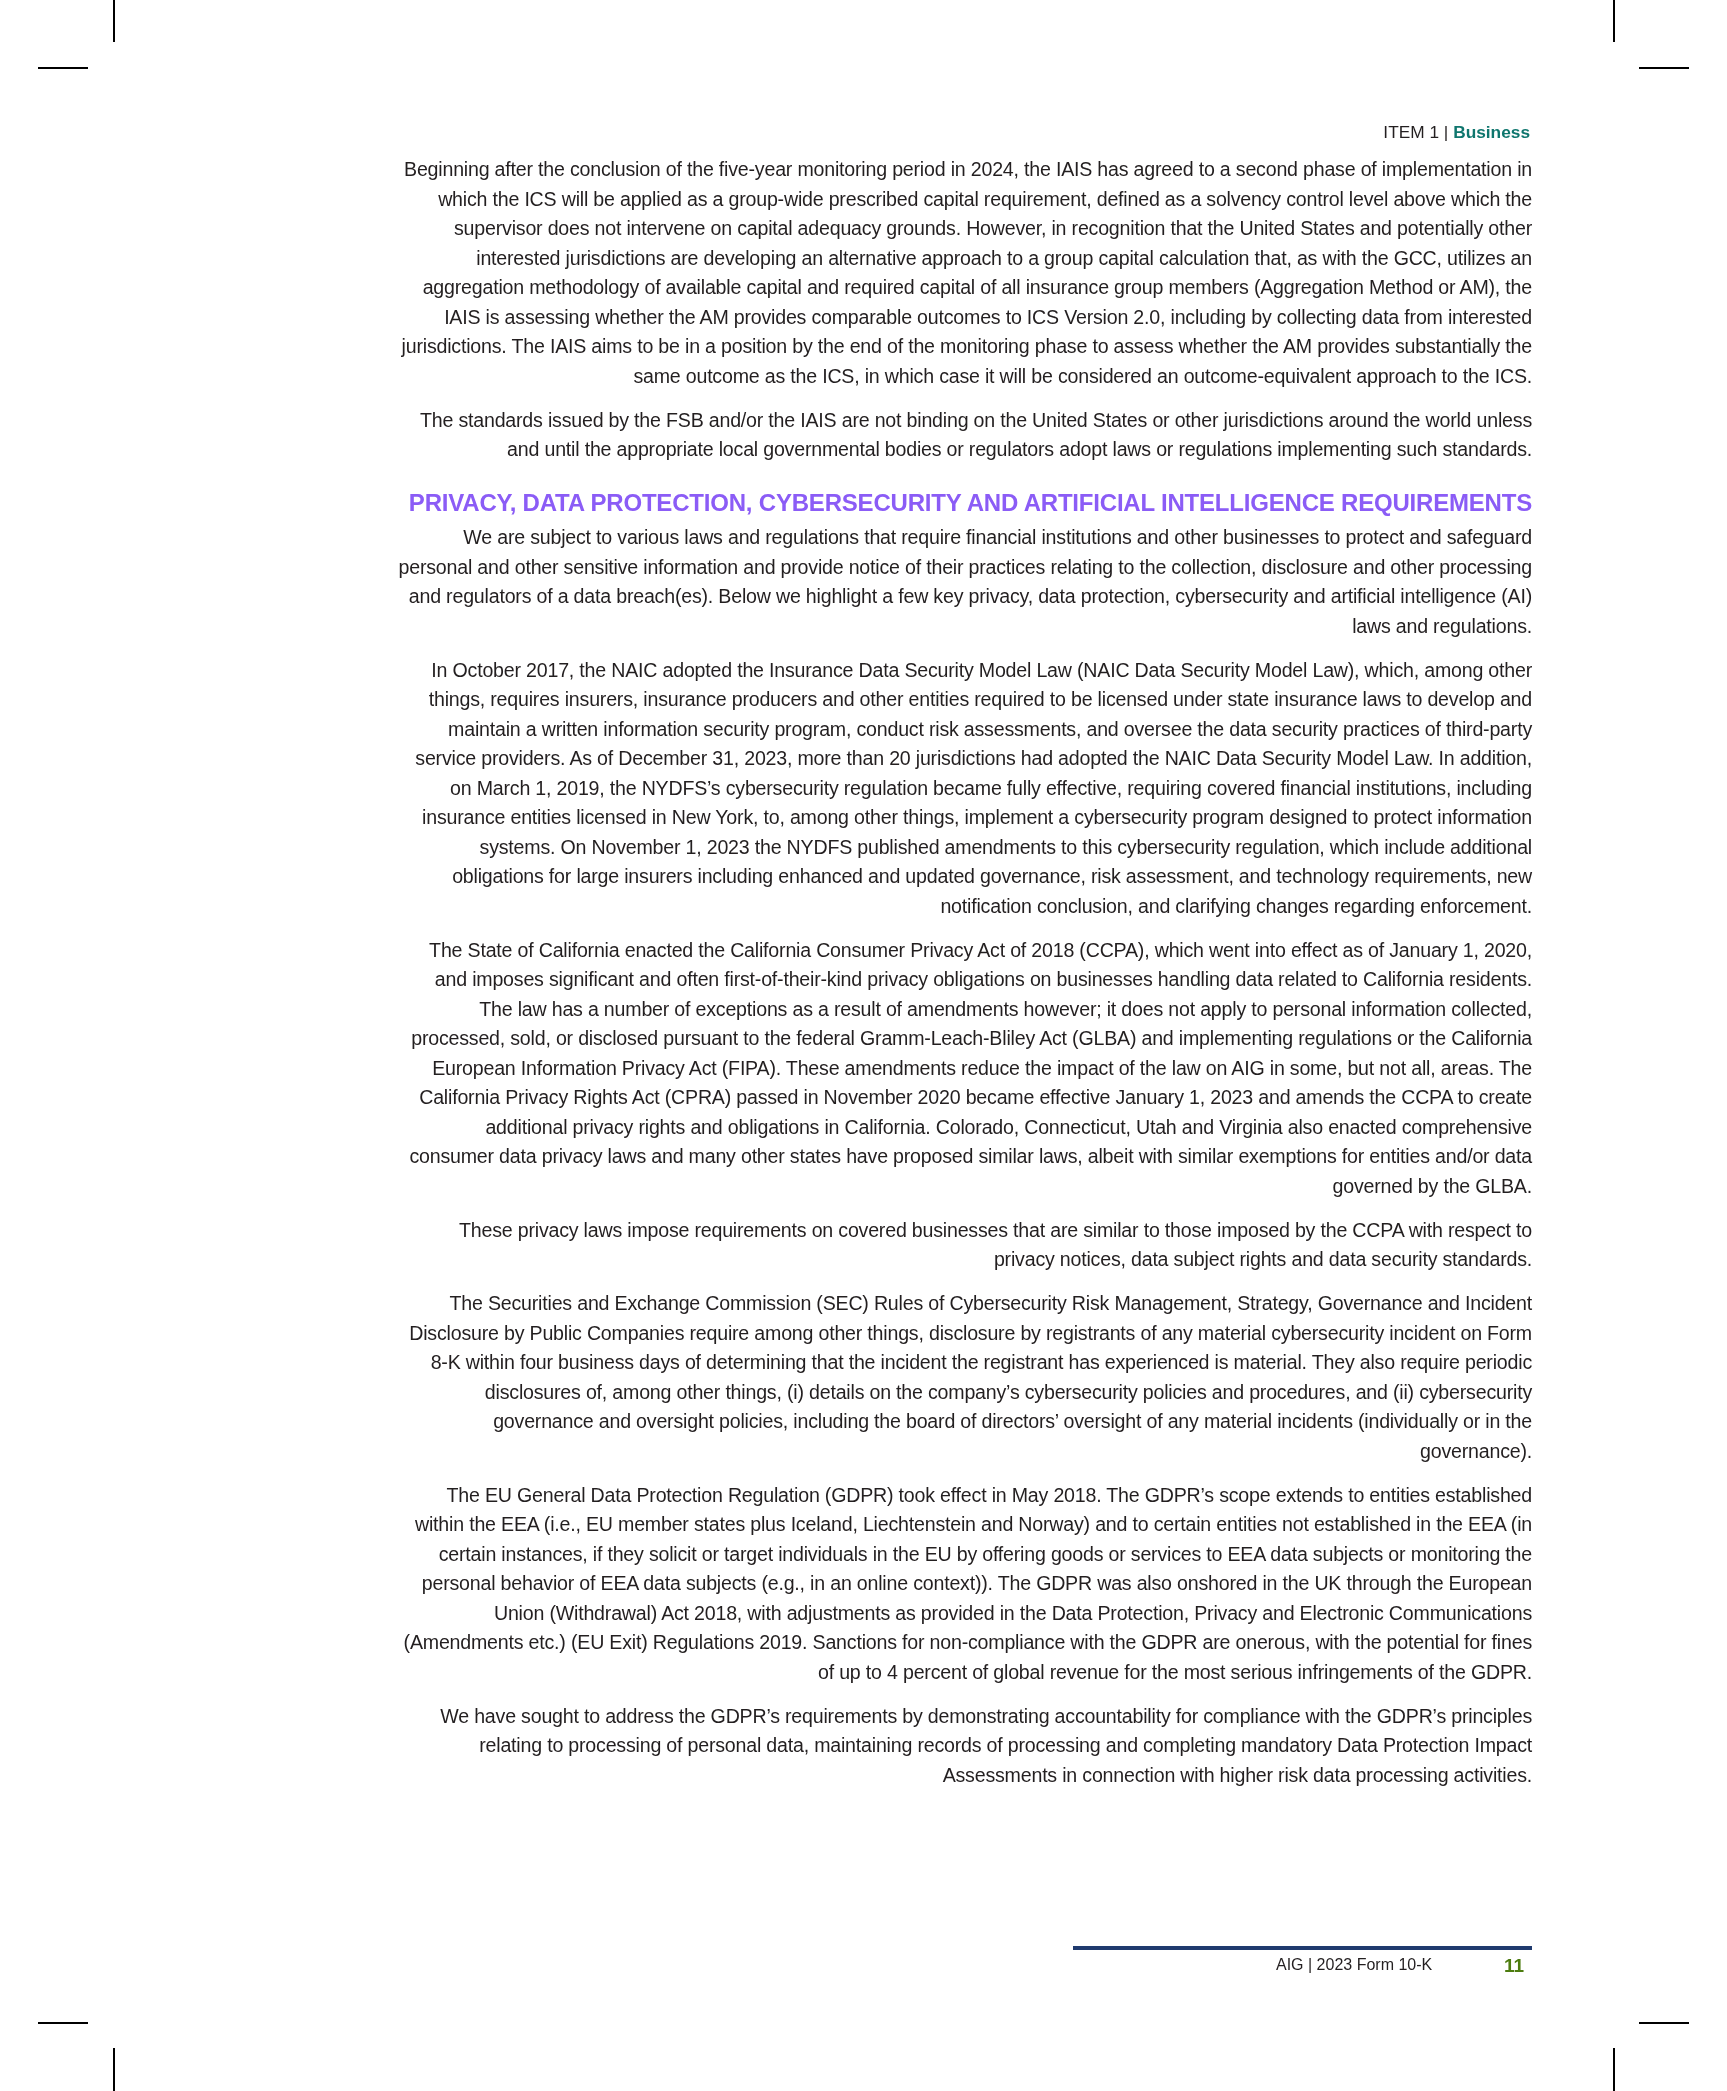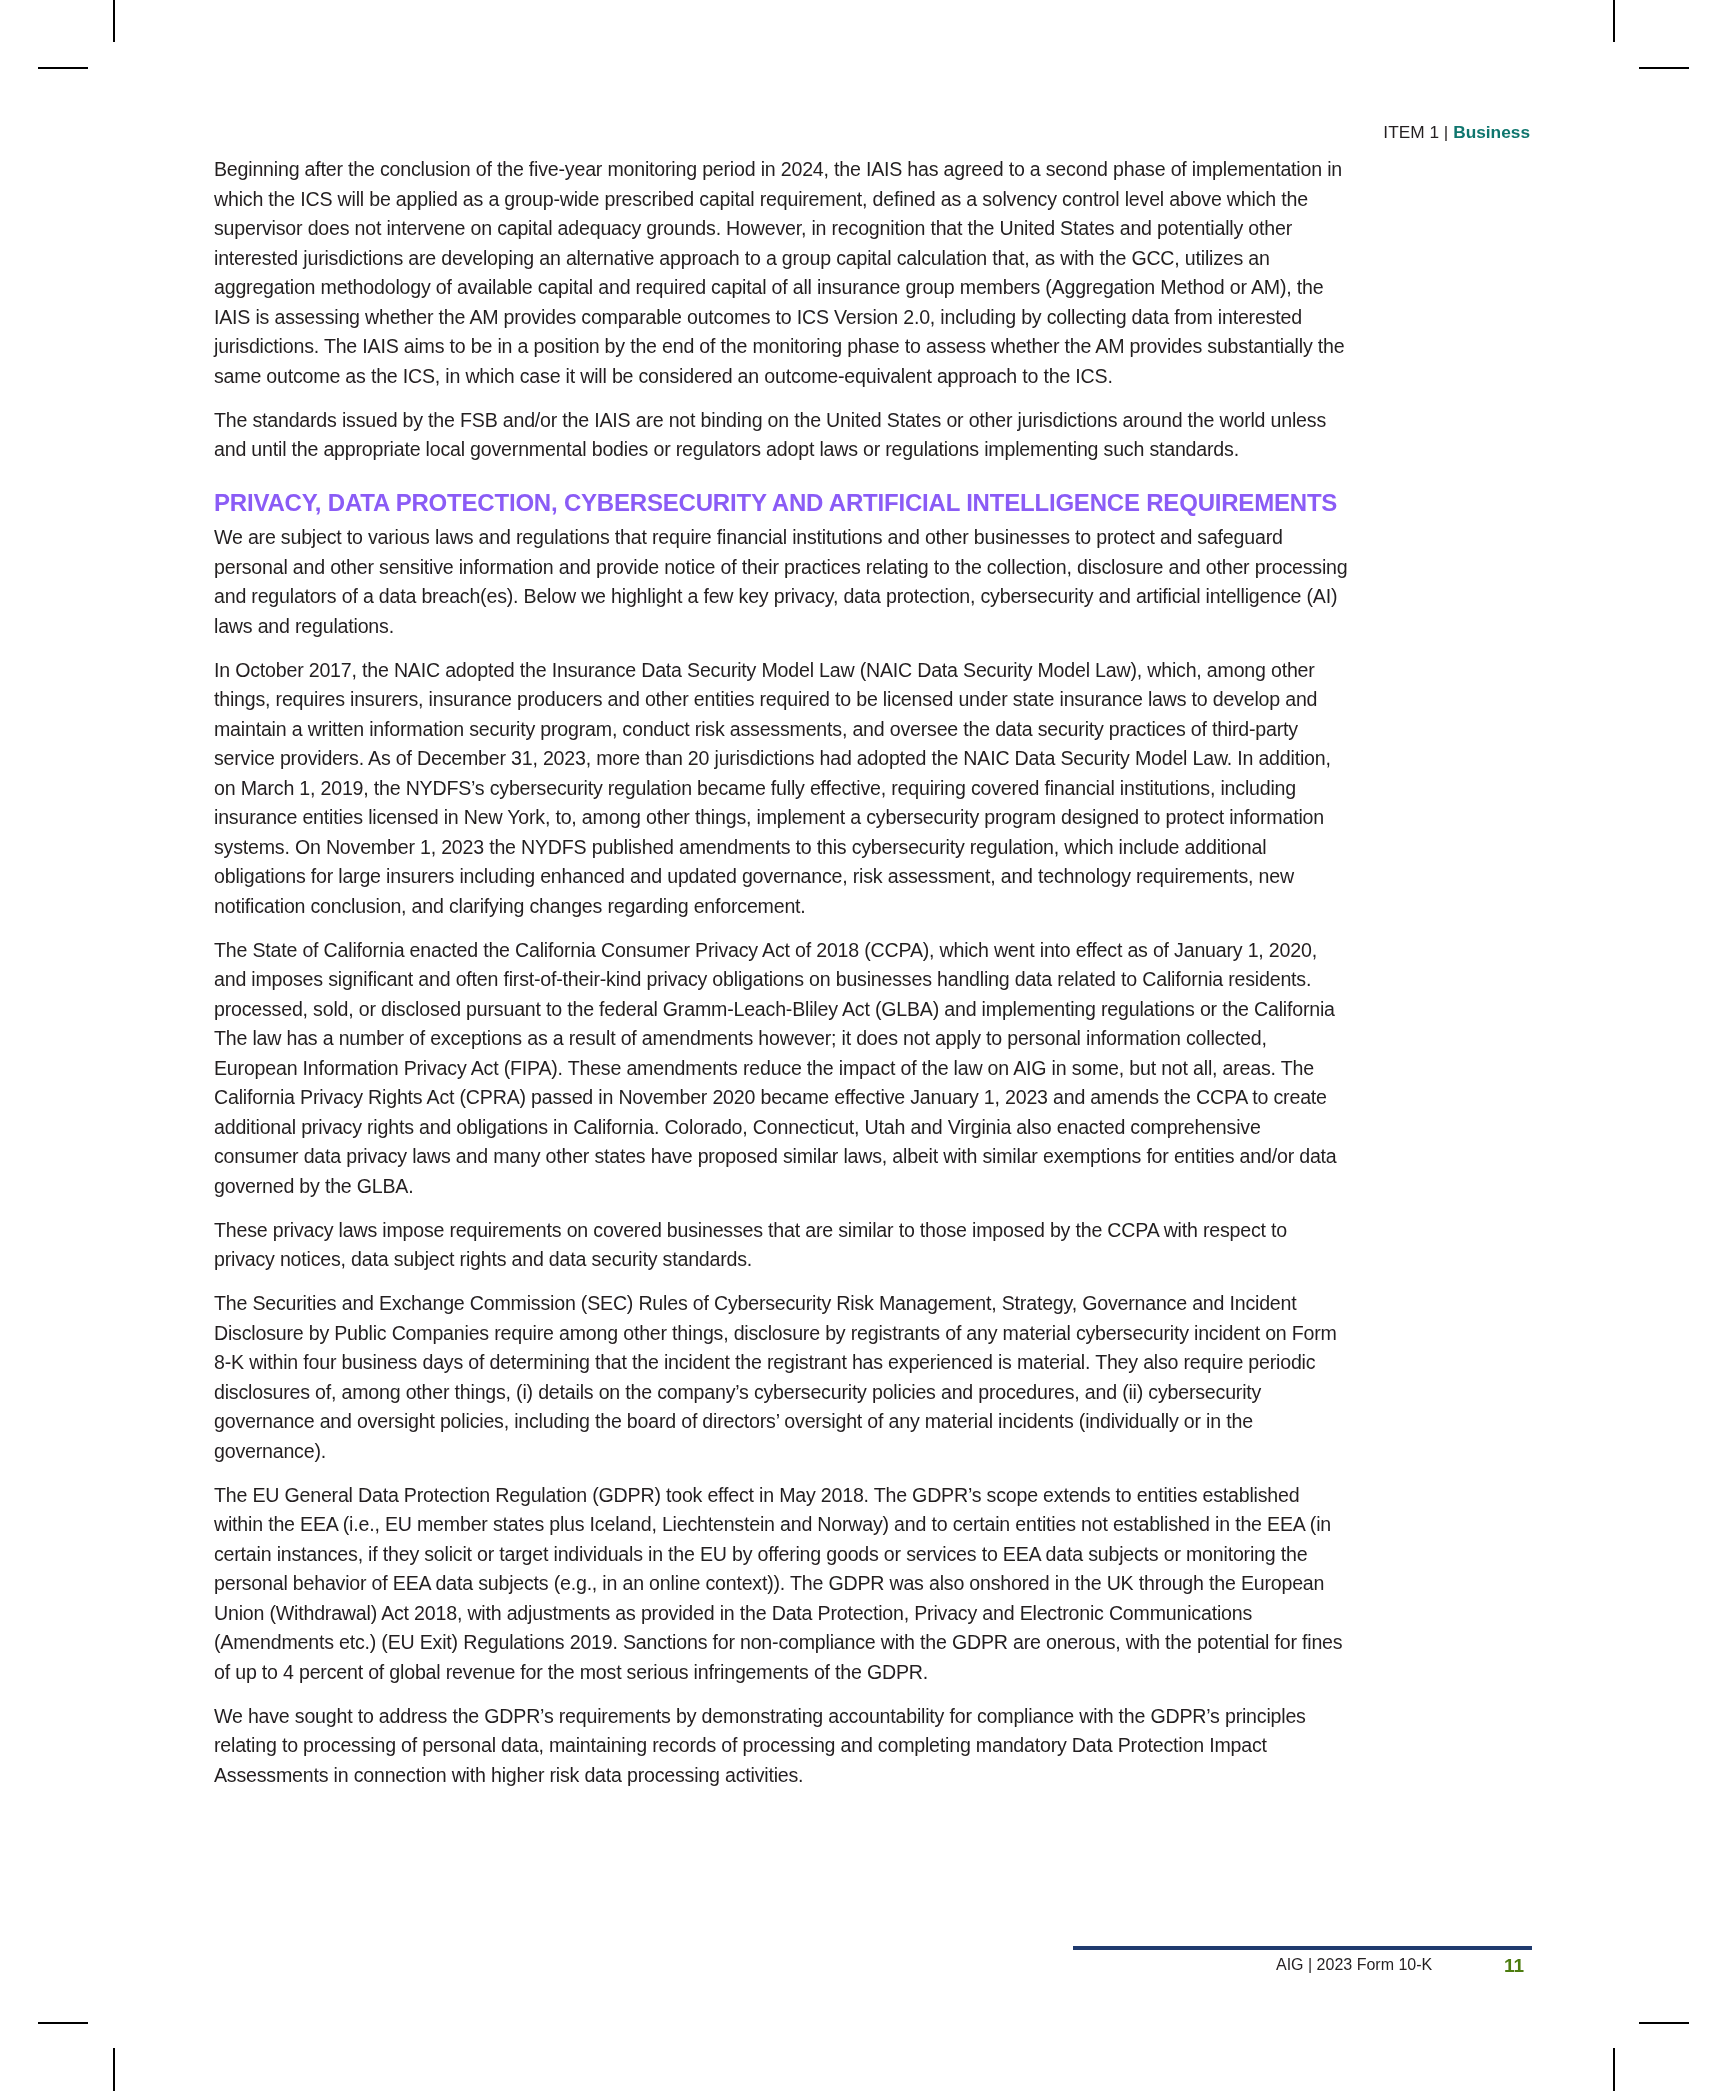--- a/index.html
+++ b/index.html
@@ -1,21 +1,21 @@
 <!DOCTYPE html>
 <html style="font-size:14.5px"><head>
 <meta charset="utf-8">
 <style>
   html, body { margin:0; padding:0; background:#ffffff; }
   body { width:1727px; height:2091px; position:relative; overflow:hidden;
          font-family:"Liberation Sans", sans-serif; color:#231f20; }
   .crop { position:absolute; background:#000; }
   .hdr { position:absolute; top:122px; right:197px; font-size:17.3px; color:#231f20; white-space:nowrap; }
   .hdr .sec { color:#0f766e; font-weight:bold; }
-  .content { position:absolute; left:214px; top:155px; width:1318px; }
+  .content { position:absolute; left:214px; top:155px; width:1318px;text-align:right; }
   .para { margin:0 0 14.5px 0; font-size:19.6px; line-height:29.5px; letter-spacing:-0.2px; }
   .para .ln { display:block; white-space:nowrap; }
   .heading { margin:22px 0 5.5px 0; font-size:24px; line-height:31px; font-weight:bold; color:#8b5cf6; white-space:nowrap; letter-spacing:-0.2px; }
   .footer-rule { position:absolute; left:1073px; top:1946px; width:459px; height:3.6px; background:#1f3a6e; }
   .footer-text { position:absolute; top:1956px; left:1276px; font-size:16px; color:#231f20; white-space:nowrap; }
   .footer-page { position:absolute; top:1955px; left:1504px; font-size:19px; font-weight:bold; color:#4d7c0f; }
 </style>
 </head>
 <body>
 
@@ -64,22 +64,22 @@
         <span class="ln">service providers. As of December 31, 2023, more than 20 jurisdictions had adopted the NAIC Data Security Model Law. In addition,</span>
         <span class="ln">on March 1, 2019, the NYDFS’s cybersecurity regulation became fully effective, requiring covered financial institutions, including</span>
         <span class="ln">insurance entities licensed in New York, to, among other things, implement a cybersecurity program designed to protect information</span>
         <span class="ln">systems. On November 1, 2023 the NYDFS published amendments to this cybersecurity regulation, which include additional</span>
         <span class="ln">obligations for large insurers including enhanced and updated governance, risk assessment, and technology requirements, new</span>
         <span class="ln">notification conclusion, and clarifying changes regarding enforcement.</span>
       </p>
       <p class="para">
         <span class="ln">The State of California enacted the California Consumer Privacy Act of 2018 (CCPA), which went into effect as of January 1, 2020,</span>
         <span class="ln">and imposes significant and often first-of-their-kind privacy obligations on businesses handling data related to California residents.</span>
+        <span class="ln">The law has a number of exceptions as a result of amendments however; it does not apply to personal information collected,</span>
         <span class="ln">processed, sold, or disclosed pursuant to the federal Gramm-Leach-Bliley Act (GLBA) and implementing regulations or the California</span>
-        <span class="ln">The law has a number of exceptions as a result of amendments however; it does not apply to personal information collected,</span>
         <span class="ln">European Information Privacy Act (FIPA). These amendments reduce the impact of the law on AIG in some, but not all, areas. The</span>
         <span class="ln">California Privacy Rights Act (CPRA) passed in November 2020 became effective January 1, 2023 and amends the CCPA to create</span>
         <span class="ln">additional privacy rights and obligations in California. Colorado, Connecticut, Utah and Virginia also enacted comprehensive</span>
         <span class="ln">consumer data privacy laws and many other states have proposed similar laws, albeit with similar exemptions for entities and/or data</span>
         <span class="ln">governed by the GLBA.</span>
       </p>
       <p class="para">
         <span class="ln">These privacy laws impose requirements on covered businesses that are similar to those imposed by the CCPA with respect to</span>
         <span class="ln">privacy notices, data subject rights and data security standards.</span>
       </p>

